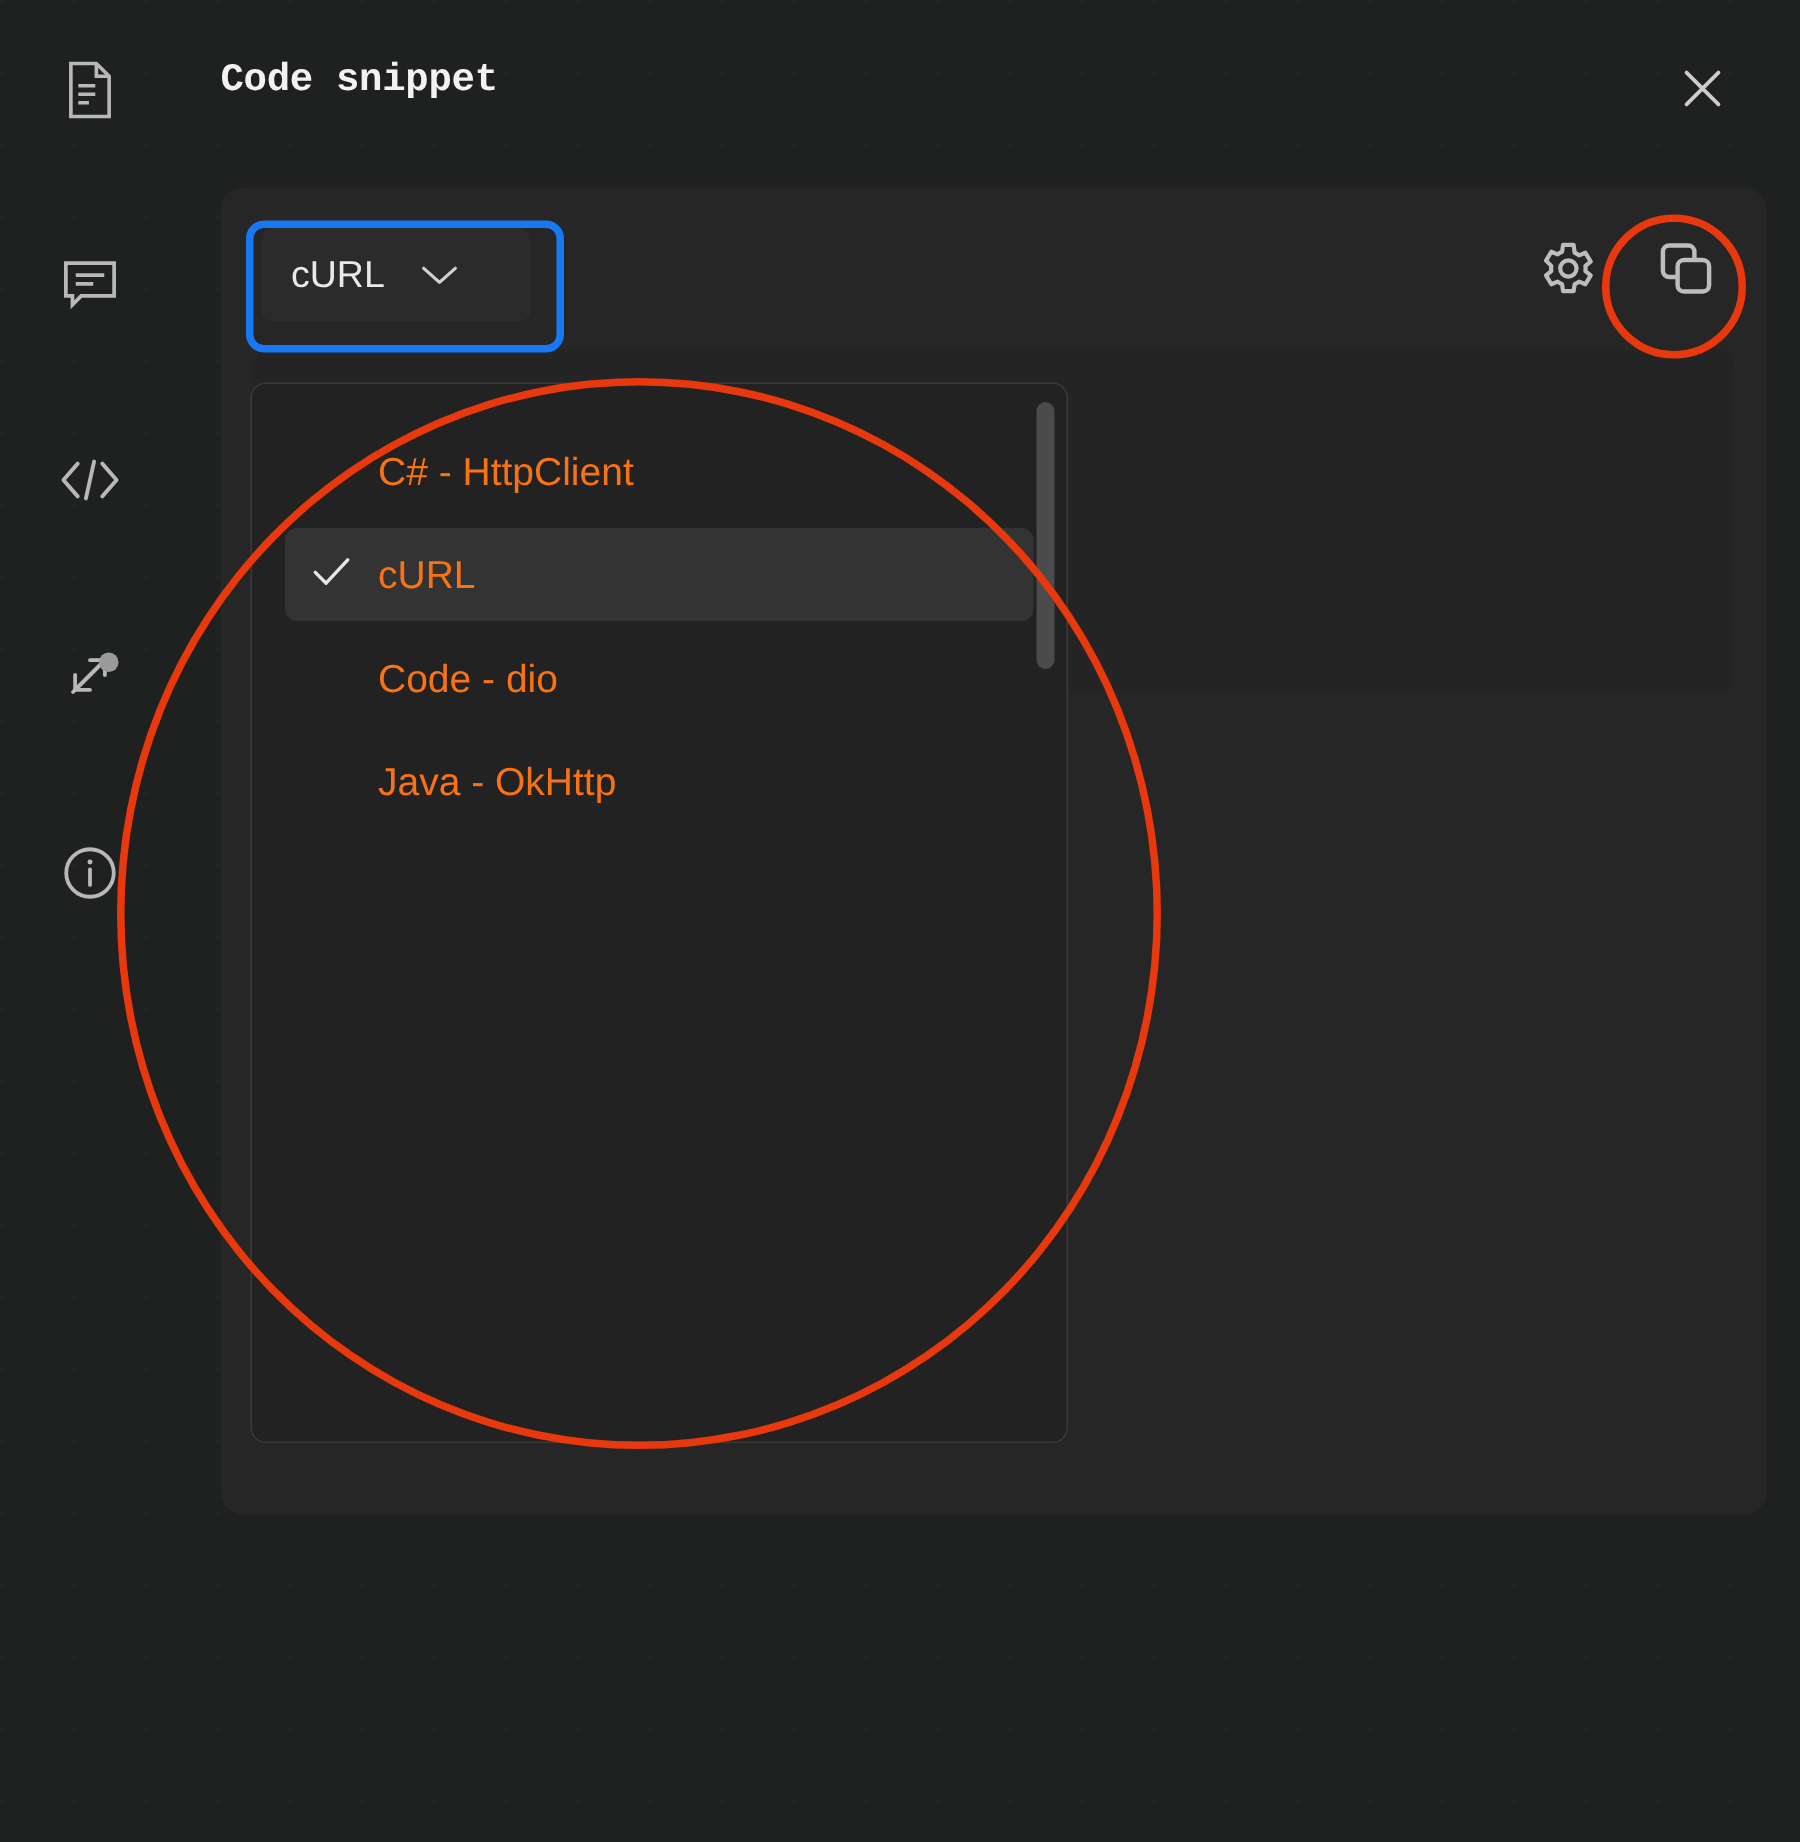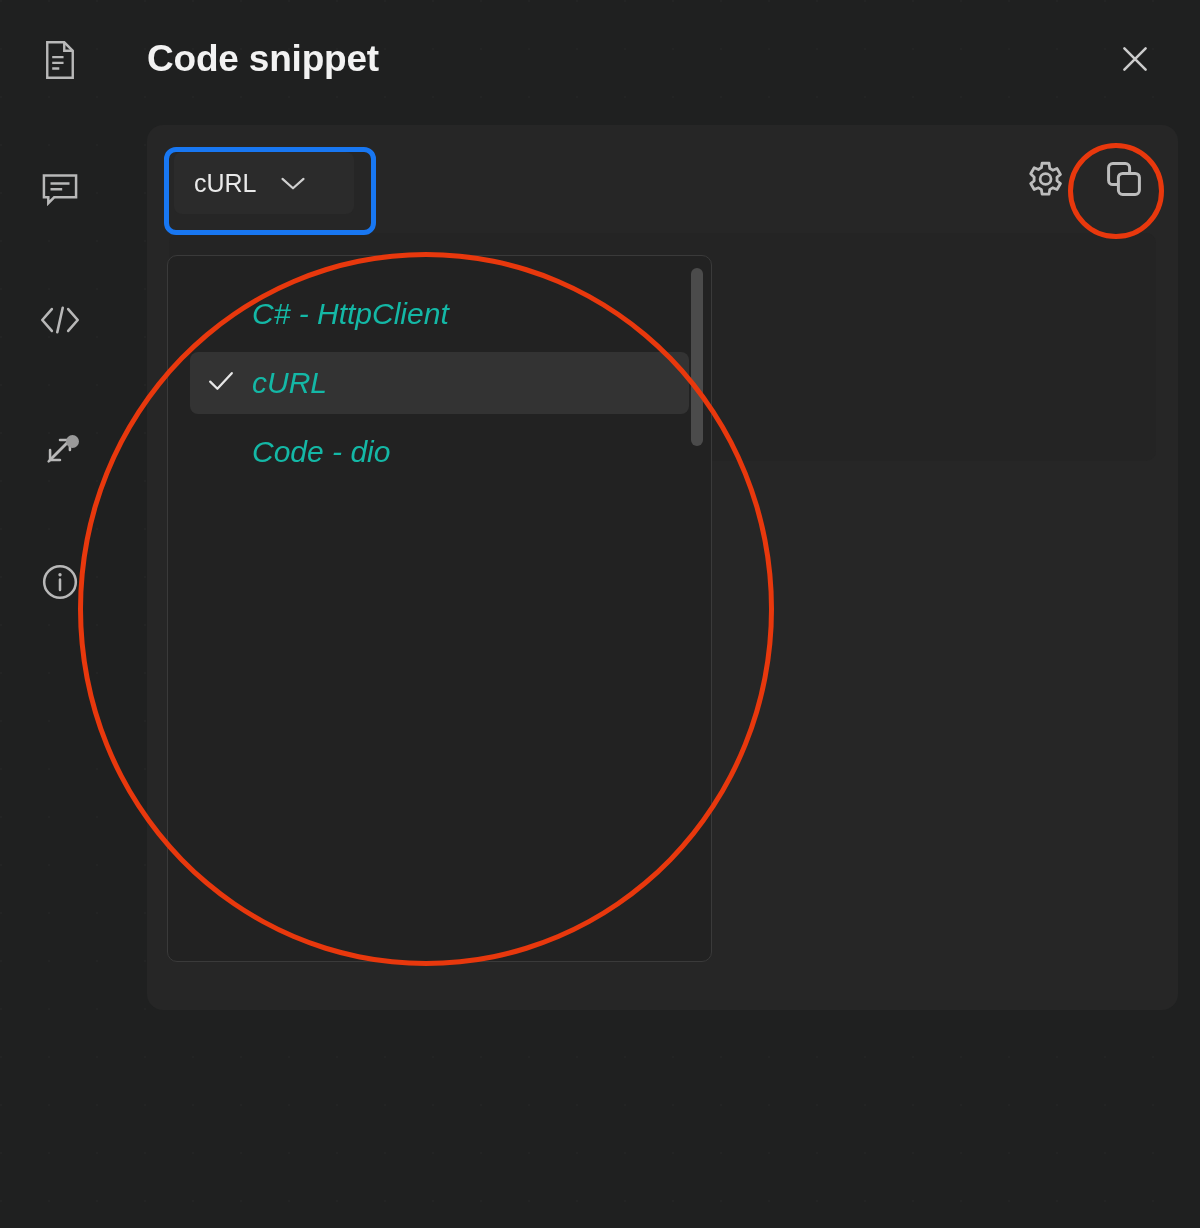--- a/index.html
+++ b/index.html
@@ -47,25 +47,26 @@
     height: 13px;
     border-radius: 50%;
     background: #9a9a9a;
   }
 
   
   .panel-title {
     position: absolute;
     left: 147px;
     top: 38px;
-    font-size: 37px;
+    font-size: 26px;
     font-weight: bold;
     color: #f2f2f2;
     letter-spacing: -0.2px;
     white-space: nowrap;
+    font-family: Liberation Mono, monospace;
   }
   .close-btn {
     position: absolute;
     right: 42px;
     top: 38px;
     width: 46px;
     height: 46px;
     display: flex;
     align-items: center;
     justify-content: center;
@@ -176,24 +177,23 @@
     cursor: pointer;
   }
   .dd-item .check {
     width: 62px;
     display: flex;
     align-items: center;
     justify-content: center;
     flex: none;
   }
   .dd-item .text {
-    font-size: 30px;
-    color: #14b8a6;
+    font-size: 26px;
+    color: #f97316;
     white-space: nowrap;
-    font-style: italic;
   }
   .dd-item.selected {
     background: #333333;
   }
 
   .dd-scrollbar {
     position: absolute;
     right: 8px;
     top: 12px;
     width: 12px;
@@ -375,20 +375,24 @@
       </div>
 
       <div class="dd-item">
         <span class="check"></span>
         <span class="text">Code - dio</span>
       </div>
 
 
 
 
+      <div class="dd-item">
+        <span class="check"></span>
+        <span class="text">Java - OkHttp</span>
+      </div>
 
 
     </div>
   </div>
 
   <div class="anno-rect"></div>
   <div class="anno-circle-small"></div>
   <div class="anno-ellipse-big"></div>
 
 </div>

